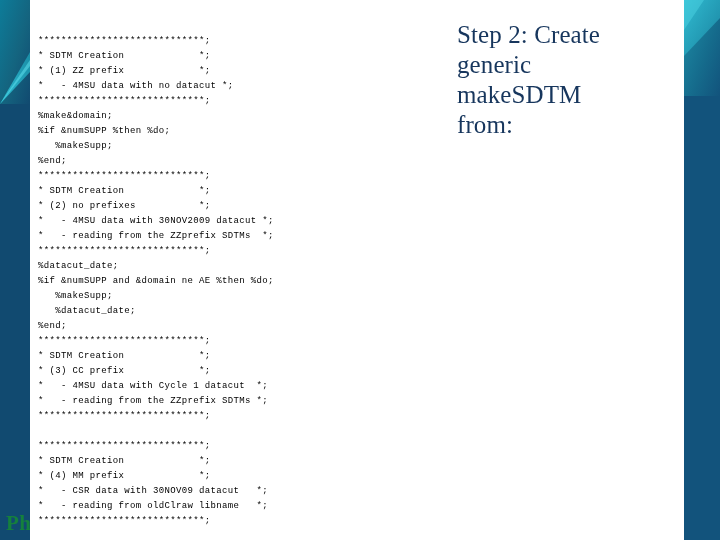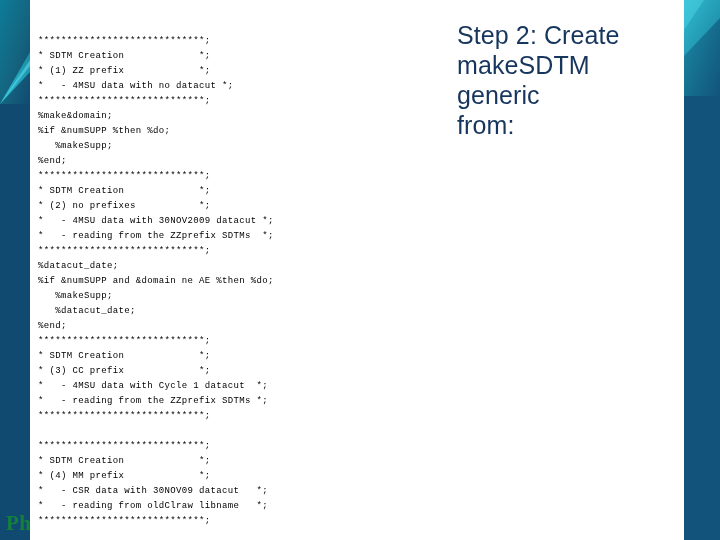--- a/index.html
+++ b/index.html
@@ -80,21 +80,21 @@
     background: #ffffff;
   }
 
   
   .title {
     position: absolute;
     left: 457px;
     top: 20px;
     width: 215px;
     color: #17365d;
-    font-family: Liberation Sans, sans-serif;
+    font-family: Liberation Serif, serif;
     font-size: 25px;
     line-height: 30px;
     font-weight: normal;
     letter-spacing: 0.1px;
   }
 
   
   .code {
     position: absolute;
     left: 38px;
@@ -159,20 +159,20 @@
         </defs>
         <rect x="0" y="0" width="36" height="96" fill="url(#rg1)"></rect>
         <path d="M0 0 L36 0 L36 18 L0 56 Z" fill="url(#rg2)" opacity="0.8"></path>
         <path d="M0 0 L20 0 L0 30 Z" fill="#4fd6e6" opacity="0.45"></path>
       </svg>
     </div>
   </div>
 
   <div class="title">
     <div>Step 2: Create</div>
+    <div>generic</div>
     <div>makeSDTM</div>
-    <div>generic</div>
     <div>from:</div>
   </div>
 
   <div class="code" id="code-block"><div class="code-line">*****************************;</div><div class="code-line">* SDTM Creation             *;</div><div class="code-line">* (1) ZZ prefix             *;</div><div class="code-line">*   - 4MSU data with no datacut *;</div><div class="code-line">*****************************;</div><div class="code-line">%make&amp;domain;</div><div class="code-line">%if &amp;numSUPP %then %do;</div><div class="code-line">   %makeSupp;</div><div class="code-line">%end;</div><div class="code-line">*****************************;</div><div class="code-line">* SDTM Creation             *;</div><div class="code-line">* (2) no prefixes           *;</div><div class="code-line">*   - 4MSU data with 30NOV2009 datacut *;</div><div class="code-line">*   - reading from the ZZprefix SDTMs  *;</div><div class="code-line">*****************************;</div><div class="code-line">%datacut_date;</div><div class="code-line">%if &amp;numSUPP and &amp;domain ne AE %then %do;</div><div class="code-line">   %makeSupp;</div><div class="code-line">   %datacut_date;</div><div class="code-line">%end;</div><div class="code-line">*****************************;</div><div class="code-line">* SDTM Creation             *;</div><div class="code-line">* (3) CC prefix             *;</div><div class="code-line">*   - 4MSU data with Cycle 1 datacut  *;</div><div class="code-line">*   - reading from the ZZprefix SDTMs *;</div><div class="code-line">*****************************;</div><div class="code-line blank">&nbsp;</div><div class="code-line">*****************************;</div><div class="code-line">* SDTM Creation             *;</div><div class="code-line">* (4) MM prefix             *;</div><div class="code-line">*   - CSR data with 30NOV09 datacut   *;</div><div class="code-line">*   - reading from oldClraw libname   *;</div><div class="code-line">*****************************;</div></div>
 
 </div>
 
 </body></html>

